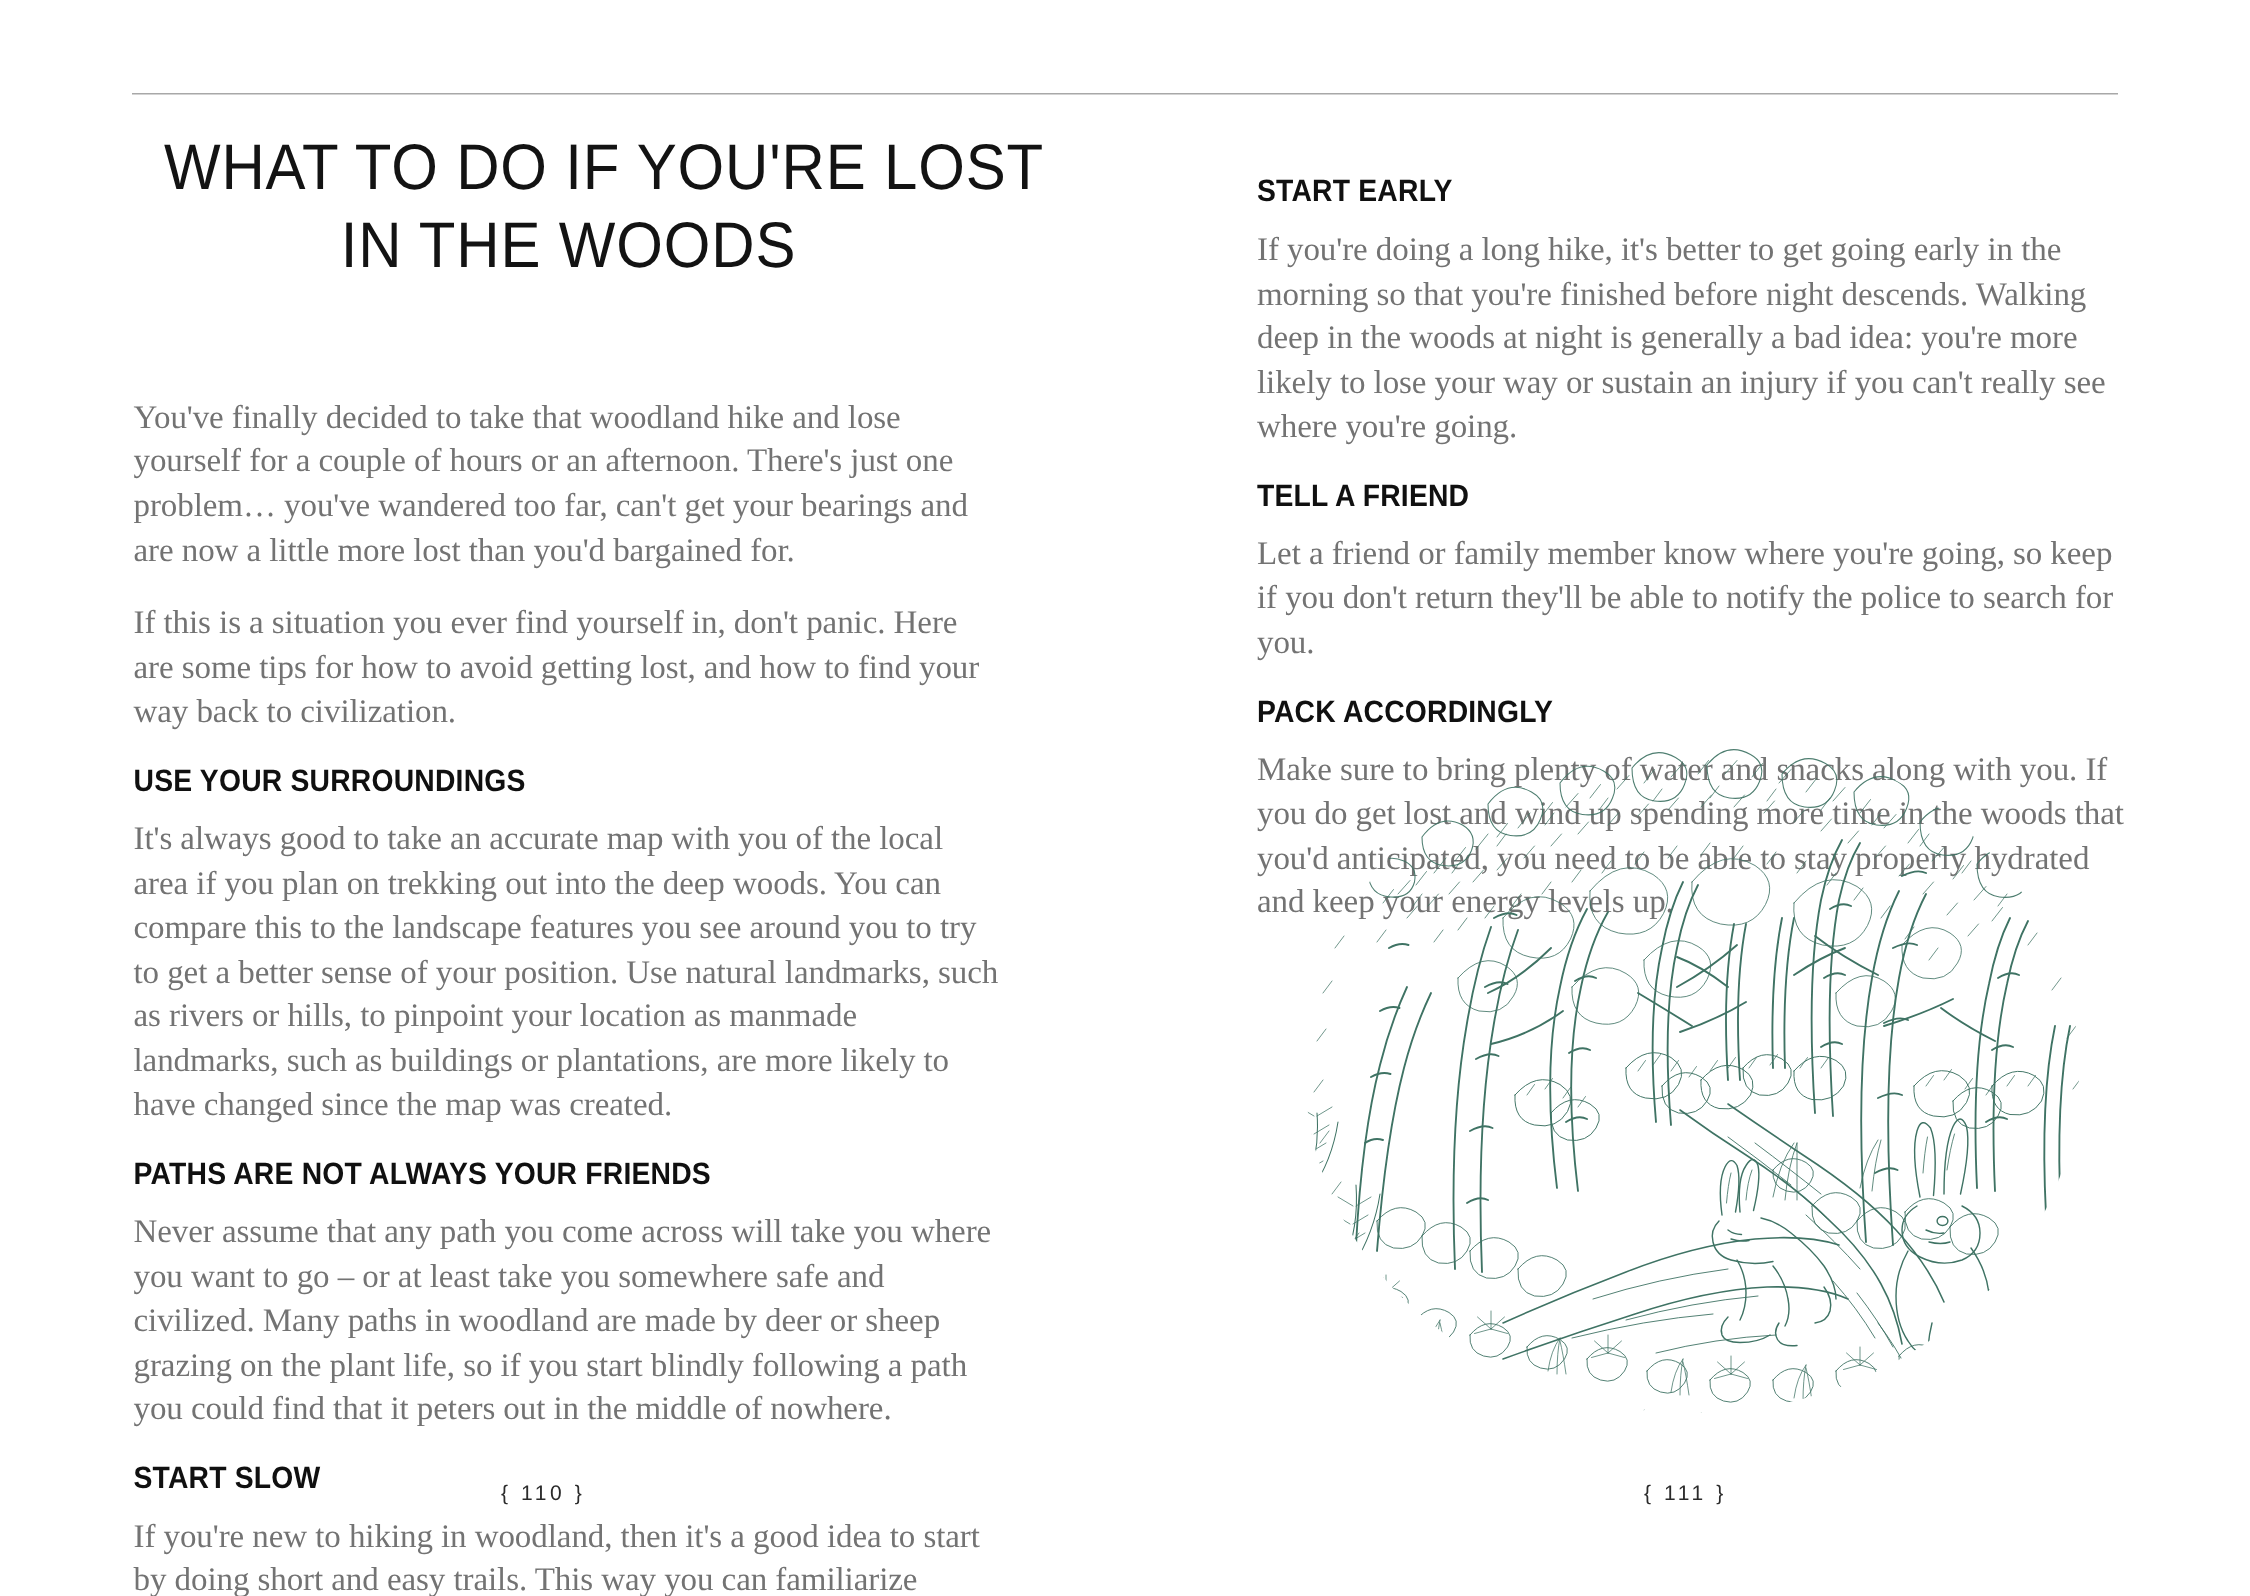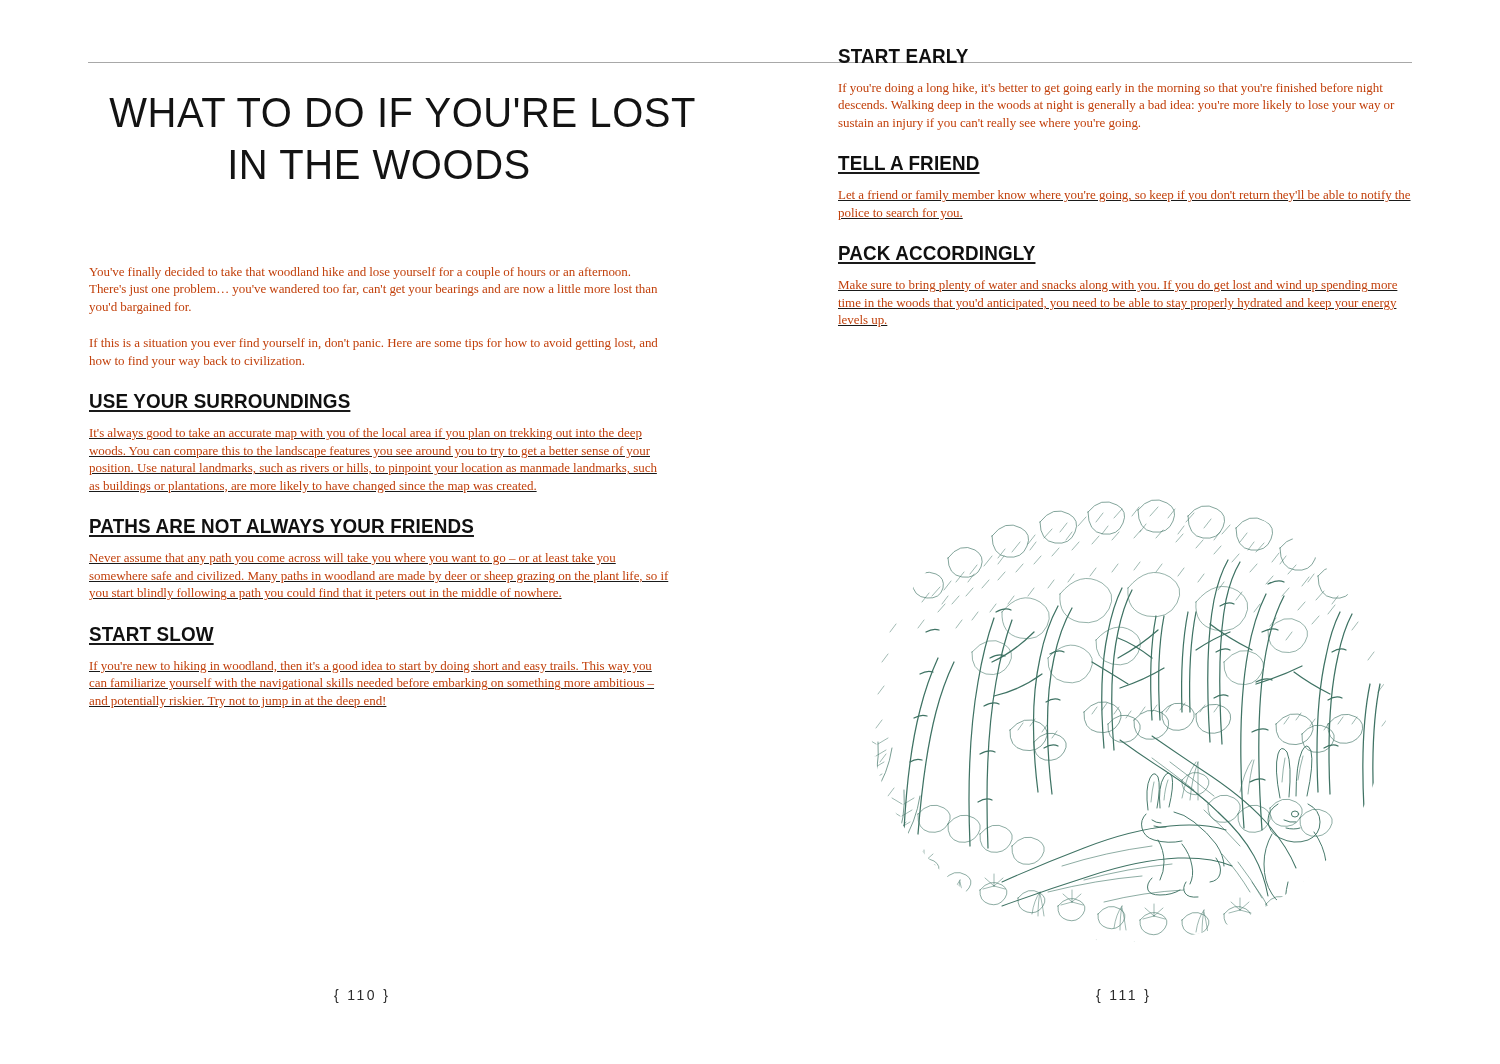--- a/index.html
+++ b/index.html
@@ -80,42 +80,42 @@
     color: #131313;
     transform: scaleX(0.93);
     transform-origin: center top;
   }
   .page-title .tline { display: block; white-space: nowrap; }
 
   
   .body-p {
     margin: 0 0 19px 0;
     font-family: "Liberation Serif", "DejaVu Serif", serif;
-    font-size: 13px;
+    font-size: 22px;
     line-height: 1.345;
-    color: #c2410c;
+    color: #737373;
     letter-spacing: -0.05px;
   }
   .body-p:last-child { margin-bottom: 0; }
 
   .section-head {
     margin: 0 0 11px 0;
     font-family: "Liberation Sans", "DejaVu Sans", sans-serif;
     font-weight: 700;
     font-size: 20.5px;
     letter-spacing: 0.15px;
     color: #101010;
     transform: scaleX(0.92);
     transform-origin: left center;
   }
 
   .intro-block { margin-top: 72px; }
-  .section-block { margin-top: 20px; text-decoration: underline; }
-
-  .right-first { padding-top: 44px; }
+  .section-block { margin-top: 20px; }
+
+  .right-first { padding-top: 116px; }
 
   
   .illus-wrap {
     position: absolute;
     left: 852px;
     top: 462px;
     width: 552px;
     height: 500px;
   }
   .illus-wrap svg { display: block; width: 100%; height: 100%; }

